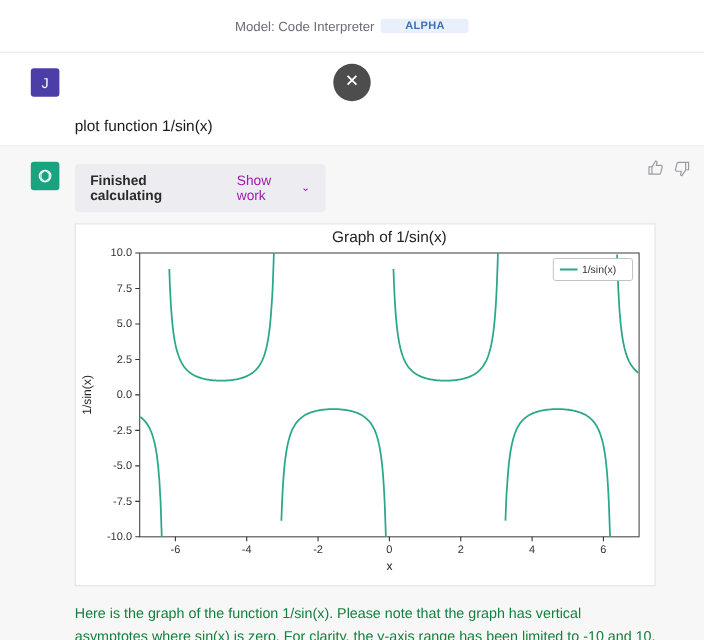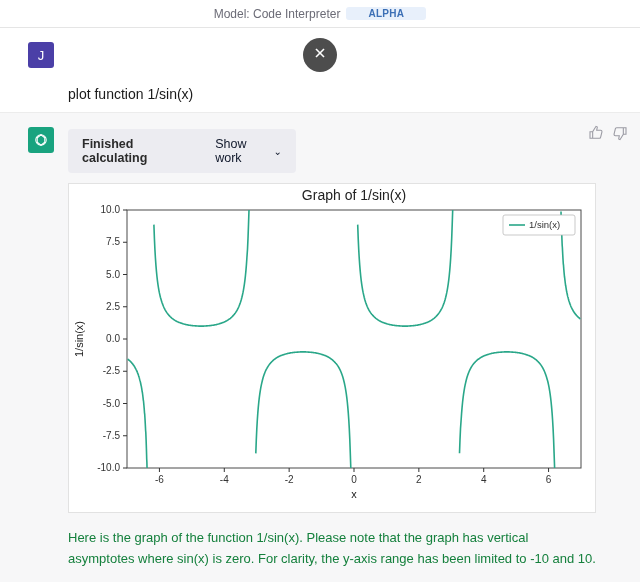--- a/index.html
+++ b/index.html
@@ -6,21 +6,21 @@
   body {
     font-family: -apple-system, BlinkMacSystemFont, "Segoe UI", Helvetica, Arial, sans-serif;
     background: #f7f7f8;
     color: #1a1a1a;
     width: 640px;
     height: 582px;
     overflow: hidden;
     font-size: 13px;
   }
   .header {
-    height: 28px;
+    height: 48px;
     display: flex;
     align-items: center;
     justify-content: center;
     gap: 6px;
     color: #6b6b76;
     font-size: 12px;
     border-bottom: 1px solid #e5e5e5;
     background: #fff;
   }
   .alpha-badge {
@@ -64,21 +64,21 @@
     background: #ececf1;
     border-radius: 4px;
     padding: 8px 14px;
     display: flex;
     align-items: center;
     gap: 24px;
     font-size: 12.5px;
     width: 228px;
   }
   .calc-status { font-weight: 600; color: #2b2b2b; }
-  .show-work { color: #0f172a; display: flex; align-items: center; gap: 4px; cursor: pointer;}
+  .show-work { color: #a21caf; display: flex; align-items: center; gap: 4px; cursor: pointer;}
   .chevron { font-size: 10px; }
   .feedback {
     position: absolute; right: 12px; top: 12px;
     display: flex; gap: 8px; color: #9a9aa3;
   }
   .feedback svg { width: 16px; height: 16px; cursor: pointer; }
   .chart-box {
     margin-top: 10px;
     background: #fff;
     border: 1px solid #e2e2e2;

